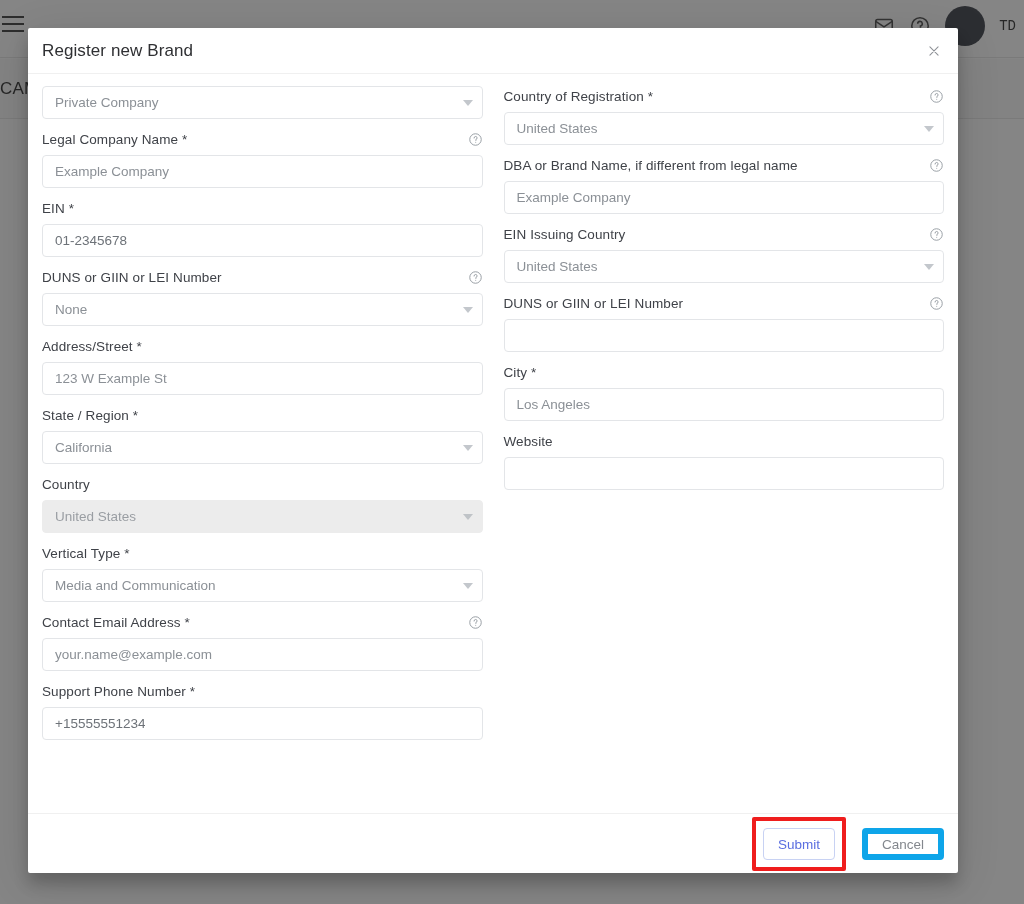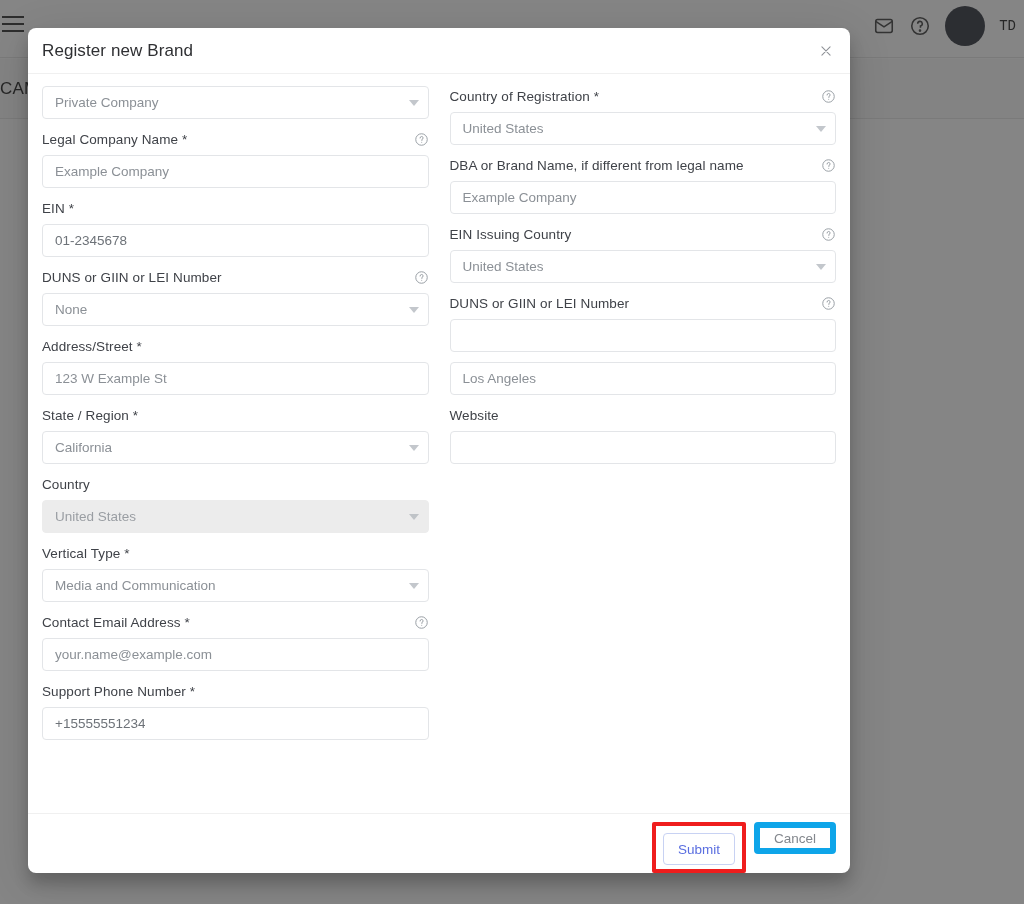--- a/index.html
+++ b/index.html
@@ -55,23 +55,23 @@
   
   #modal-overlay {
     position: absolute; inset: 0;
     background: rgba(33,33,33,0.55);
   }
 
   
   #dialog {
     position: absolute;
     left: 28px; top: 28px;
-    width: 822px; height: 845px;
+    width: 930px; height: 845px;
     background: #ffffff;
-    border-radius: 8px;
+    border-radius: 2px;
     box-shadow: 0 11px 15px rgba(0,0,0,.20), 0 9px 46px rgba(0,0,0,.12);
     overflow: hidden;
     display: flex; flex-direction: column;
   }
   .dialog-header {
     height: 46px; flex: 0 0 46px;
     display: flex; align-items: center;
     padding: 0 14px 0 14px;
     border-bottom: 1px solid #f0f0f0;
     position: relative;
@@ -142,23 +142,23 @@
     width: 0; height: 0;
     border-left: 5.5px solid transparent;
     border-right: 5.5px solid transparent;
     border-top: 6px solid #c3c7cc;
   }
   .control.disabled .caret { border-top-color: #bfc3c7; }
 
   .dialog-footer {
     flex: 0 0 60px; height: 60px;
     border-top: 1px solid #f0f0f0;
-    display: flex; justify-content: flex-end;
-    padding: 8px 14px 0 0;
-    gap: 8px;
+    display: flex; align-items: center; justify-content: flex-end;
+    padding: 1px 14px 0 0;
+    gap: 16px;
     position: relative;
   }
   .btn {
     height: 32px; min-width: 62px;
     border-radius: 4px;
     font-size: 13.5px;
     background: #ffffff;
     display: inline-flex; align-items: center; justify-content: center;
     padding: 0 14px;
     cursor: pointer;
@@ -385,20 +385,23 @@
                   <path d="M9.7 9.6a2.4 2.4 0 1 1 2.9 2.3v1.6" stroke-linecap="round"></path>
                   <circle cx="12.3" cy="16.4" r="0.85" fill="currentColor" stroke="none"></circle>
                 </svg>
               </span>
             </div>
             <div class="control">
               <span class="val"></span>
             </div>
           </div>
           <div class="field">
+            <div class="field-label-row">
+              <span class="field-label">City *</span>
+            </div>
             <div class="control">
               <span class="val">Los Angeles</span>
             </div>
           </div>
           <div class="field">
             <div class="field-label-row">
               <span class="field-label">Website</span>
             </div>
             <div class="control">
               <span class="val"></span>

